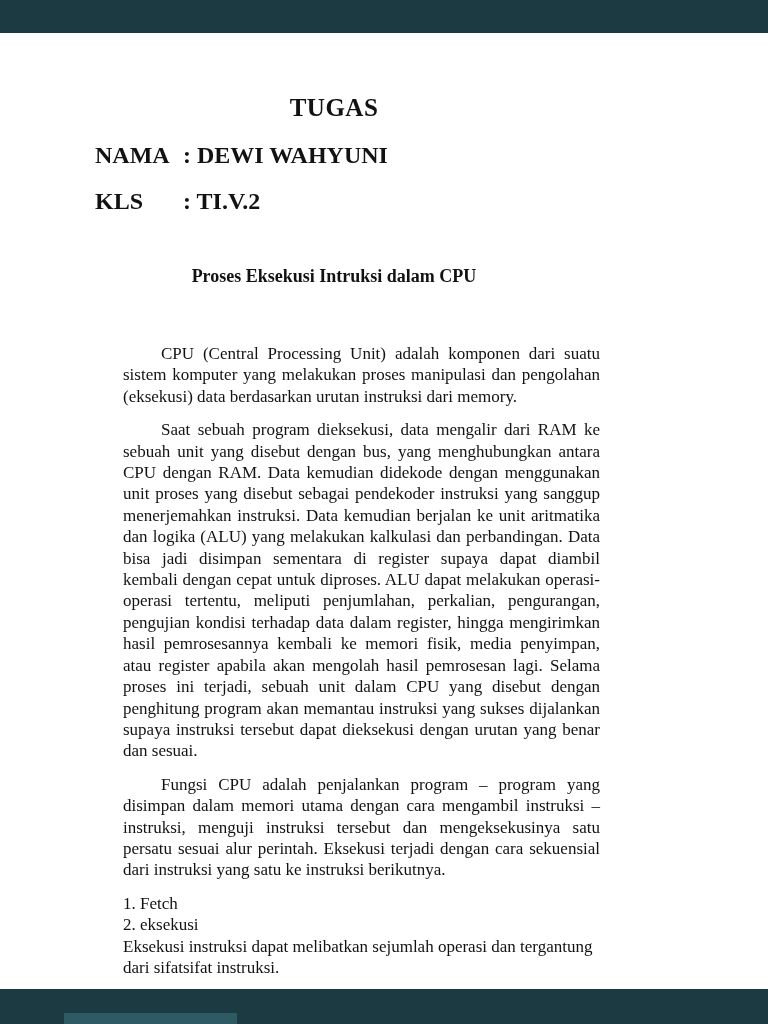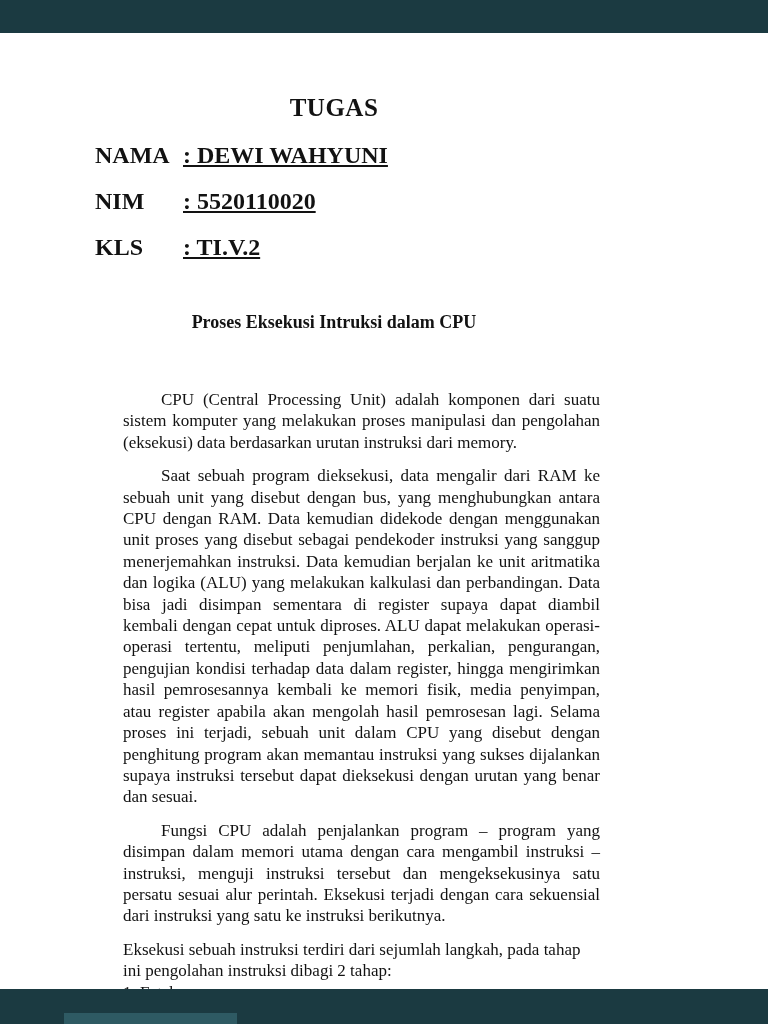--- a/index.html
+++ b/index.html
@@ -52,21 +52,20 @@
     font-weight: bold;
     letter-spacing: 0.5px;
   }
   .identity { margin-top: 23px; }
   .identity-row {
     font-size: 24px;
     line-height: 25px;
     font-weight: bold;
     margin-bottom: 21px;
     white-space: nowrap;
-    text-decoration: underline;
   }
   .identity-label {
     display: inline-block;
     width: 88px;
   }
   .doc-heading {
     margin: 49px -68px 0 -95px;      
     text-align: center;
     font-size: 18px;
     line-height: 26px;
@@ -98,36 +97,32 @@
 
   <div class="page" style="background-color: rgb(255, 255, 255);">
 
     <div class="doc-title">TUGAS</div>
 
     <div class="identity">
       <div class="identity-row">
         <span class="identity-label">NAMA</span><span>: DEWI WAHYUNI</span>
       </div>
       <div class="identity-row">
-        <span class="identity-label">NIM</span><span>: 5520110020</span>
-      </div>
-      <div class="identity-row">
         <span class="identity-label">KLS</span><span>: TI.V.2</span>
       </div>
     </div>
 
     <div class="doc-heading">Proses Eksekusi Intruksi dalam CPU</div>
 
     <div class="body-text">
       <p class="para first">CPU (Central Processing Unit) adalah komponen dari suatu sistem komputer yang melakukan proses manipulasi dan pengolahan (eksekusi) data berdasarkan urutan instruksi dari memory.</p>
       <p class="para">Saat sebuah program dieksekusi, data mengalir dari RAM ke sebuah unit yang disebut dengan bus, yang menghubungkan antara CPU dengan RAM. Data kemudian didekode dengan menggunakan unit proses yang disebut sebagai pendekoder instruksi yang sanggup menerjemahkan instruksi. Data kemudian berjalan ke unit aritmatika dan logika (ALU) yang melakukan kalkulasi dan perbandingan. Data bisa jadi disimpan sementara di register supaya dapat diambil kembali dengan cepat untuk diproses. ALU dapat melakukan operasi-operasi tertentu, meliputi penjumlahan, perkalian, pengurangan, pengujian kondisi terhadap data dalam register, hingga mengirimkan hasil pemrosesannya kembali ke memori fisik, media penyimpan, atau register apabila akan mengolah hasil pemrosesan lagi. Selama proses ini terjadi, sebuah unit dalam CPU yang disebut dengan penghitung program akan memantau instruksi yang sukses dijalankan supaya instruksi tersebut dapat dieksekusi dengan urutan yang benar dan sesuai.</p>
       <p class="para">Fungsi CPU adalah penjalankan program – program yang disimpan dalam memori utama dengan cara mengambil instruksi – instruksi, menguji instruksi tersebut dan mengeksekusinya satu persatu sesuai alur perintah. Eksekusi terjadi dengan cara sekuensial dari instruksi yang satu ke instruksi berikutnya.</p>
 
       <div class="steps">
-        <div class="step-line">Eksekusi sebuah instruksi terdiri dari sejumlah langkah, pada tahap ini pengolahan instruksi dibagi 2 tahap:</div>
         <div class="step-line">1. Fetch</div>
         <div class="step-line">2. eksekusi</div>
         <div class="step-line">Eksekusi instruksi dapat melibatkan sejumlah operasi dan tergantung dari sifatsifat instruksi.</div>
       </div>
     </div>
 
   </div>
 
   <div class="bar bottom" style="background-color: rgb(27, 58, 65);">
     <div class="progress-strip" style="background-color: rgb(46, 90, 99);"></div>

